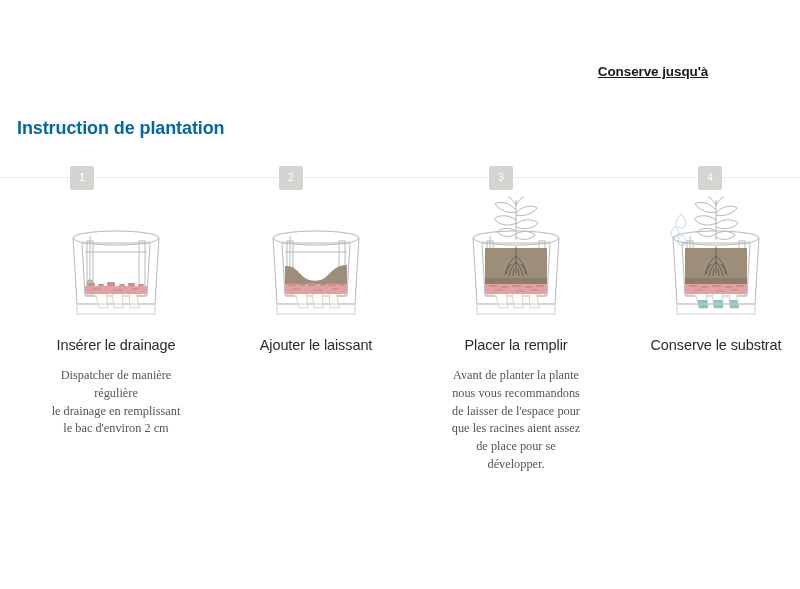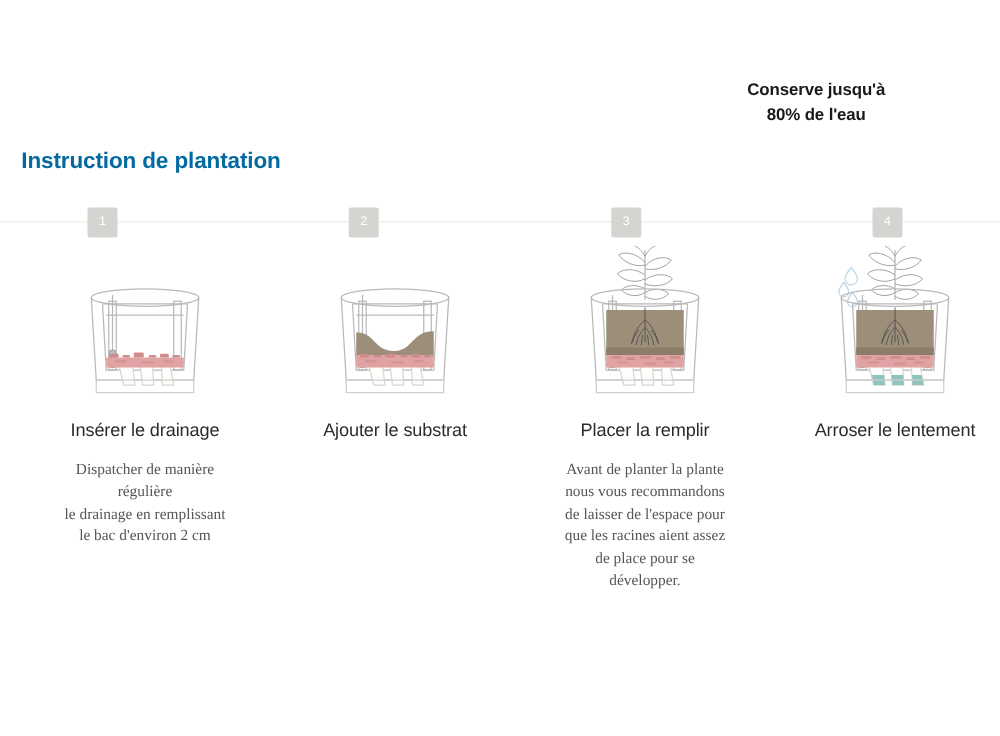--- a/index.html
+++ b/index.html
@@ -21,20 +21,21 @@
     position: absolute;
     right: 32px;
     top: 62px;
     width: 230px;
     text-align: center;
     font-size: 13.5px;
     font-weight: bold;
     line-height: 1.45;
     color: #1a1a1a;
     letter-spacing: -0.1px;
+    text-decoration: underline;
   }
   .claim .claim-line { display: block; }
 
   
   .page-title {
     position: absolute;
     left: 17px;
     top: 118px;
     font-size: 18px;
     font-weight: bold;
@@ -112,21 +113,20 @@
     text-align: center;
     white-space: pre-line;
     font-family: Liberation Serif, serif;
   }
 </style>
 </head>
 <body>
 
 <div class="claim">
   <span class="claim-line">Conserve jusqu'à</span>
-  <span class="claim-line">80% de l'eau</span>
 </div>
 
 <div class="page-title">Instruction de plantation</div>
 
 <div class="stepper">
   <div class="stepper-rail"></div>
   <div class="step-badge" style="left:82px">1</div>
   <div class="step-badge" style="left:291px">2</div>
   <div class="step-badge" style="left:501px">3</div>
   <div class="step-badge" style="left:710px">4</div>
@@ -215,21 +215,21 @@
           <rect x="69" y="88" width="6" height="2" rx="1"></rect>
           <rect x="78" y="87" width="7" height="3" rx="1"></rect>
           <rect x="88" y="88" width="6" height="2" rx="1"></rect>
           <rect x="41" y="92" width="9" height="2" rx="1" opacity="0.6"></rect>
           <rect x="62" y="93" width="10" height="2" rx="1" opacity="0.6"></rect>
           <rect x="80" y="92" width="8" height="2" rx="1" opacity="0.6"></rect>
         </g>
         <path d="M26 108 L104 108 L104 118 L26 118 Z" fill="none" stroke="#cfcfcf" stroke-width="1"></path>
       </svg>
     </div>
-    <div class="col-title">Ajouter le substrat</div>
+    <div class="col-title">Ajouter le laissant</div>
   </div>
 
   <div class="col">
     <div class="art">
       <svg width="130" height="126" viewBox="0 0 130 126" aria-hidden="true">
 
         <g fill="none" stroke="#a3a3a3" stroke-width="0.8">
           <path d="M65 44 L65 4"></path>
           <path d="M65 14 C58 6 48 5 44 8 C48 14 58 18 65 16"></path>
           <path d="M65 17 C72 9 82 9 86 12 C82 18 72 21 65 19"></path>
@@ -362,16 +362,16 @@
           <rect x="61" y="89" width="9" height="2" rx="1"></rect>
           <rect x="74" y="90" width="7" height="2" rx="1"></rect>
           <rect x="85" y="89" width="8" height="2" rx="1"></rect>
           <rect x="43" y="93" width="9" height="2" rx="1" opacity="0.6"></rect>
           <rect x="64" y="94" width="10" height="2" rx="1" opacity="0.6"></rect>
           <rect x="80" y="93" width="8" height="2" rx="1" opacity="0.6"></rect>
         </g>
         <path d="M26 108 L104 108 L104 118 L26 118 Z" fill="none" stroke="#cfcfcf" stroke-width="1"></path>
       </svg>
     </div>
-    <div class="col-title">Arroser le lentement</div>
+    <div class="col-title">Conserve le substrat</div>
   </div>
 
 </div>
 
 </body></html>

